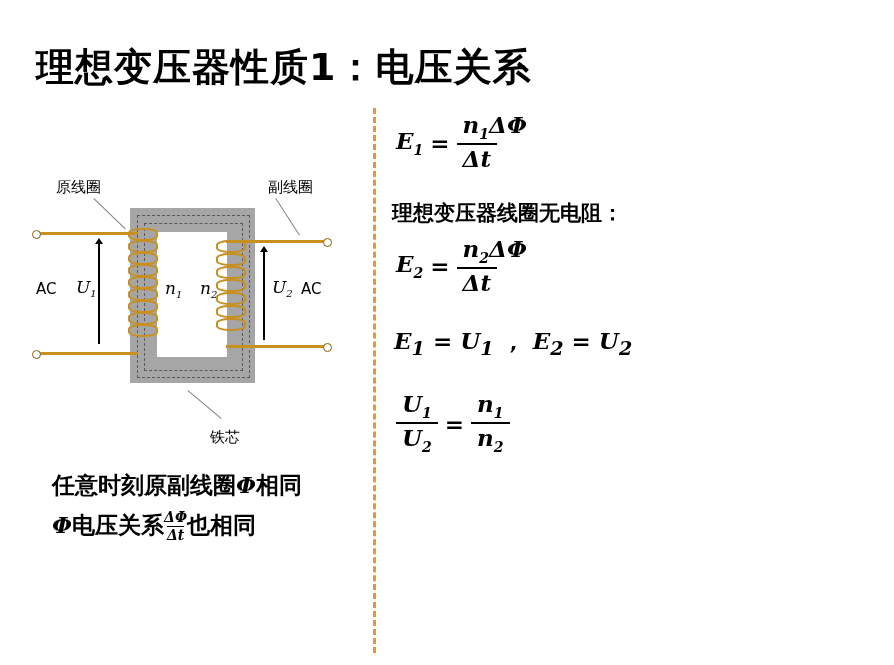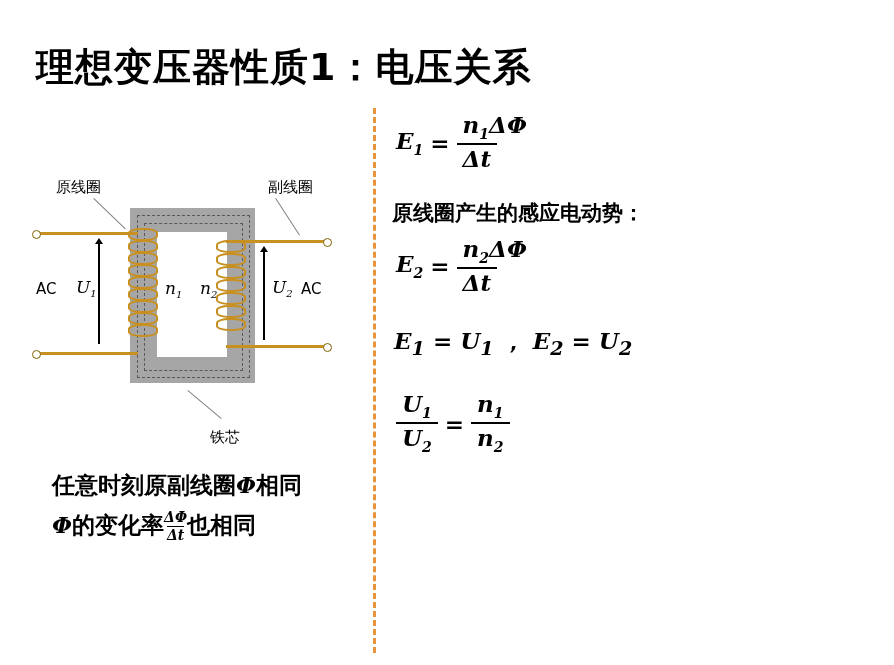--- a/index.html
+++ b/index.html
@@ -304,21 +304,21 @@
     <div class="leader" style="left:74px; top:18px; width:44px; transform: rotate(44deg);"></div>
     <div class="leader" style="left:256px; top:18px; width:44px; transform: rotate(57deg);"></div>
     <div class="leader" style="left:168px; top:210px; width:44px; transform: rotate(40deg);"></div>
   </div>
 
   <div class="left-note">
     <div>
       <span>任意时刻原副线圈</span><span class="ital">Φ</span><span>相同</span>
     </div>
     <div>
-      <span class="ital">Φ</span><span>的变化率</span><span class="smallfrac">
+      <span class="ital">Φ</span><span>电压关系</span><span class="smallfrac">
           <span class="num">ΔΦ</span>
           <span class="den">Δt</span>
         </span><span>也相同</span>
     </div>
   </div>
 </div>
 
 <div class="right-col">
 
   <div class="block">
@@ -328,21 +328,21 @@
       <span class="frac">
         <span class="num"><span>n</span><sub class="sub">1</sub><span>ΔΦ</span></span>
         <span class="den">Δt</span>
       </span>
     </div>
   </div>
 
   <div class="spacer-22"></div>
 
   <div class="block">
-    <div class="block-head">原线圈产生的感应电动势：</div>
+    <div class="block-head">理想变压器线圈无电阻：</div>
     <div class="eq">
       <span><span>E</span><sub class="sub">2</sub></span>
       <span>=</span>
       <span class="frac">
         <span class="num"><span>n</span><sub class="sub">2</sub><span>ΔΦ</span></span>
         <span class="den">Δt</span>
       </span>
     </div>
   </div>
 

